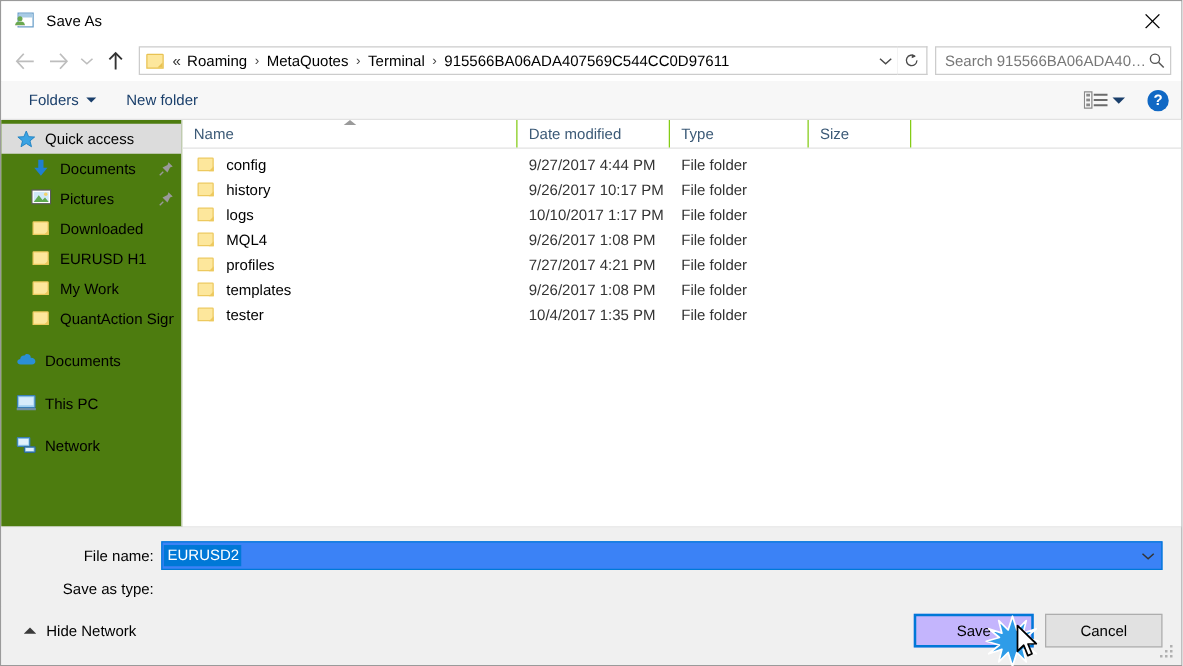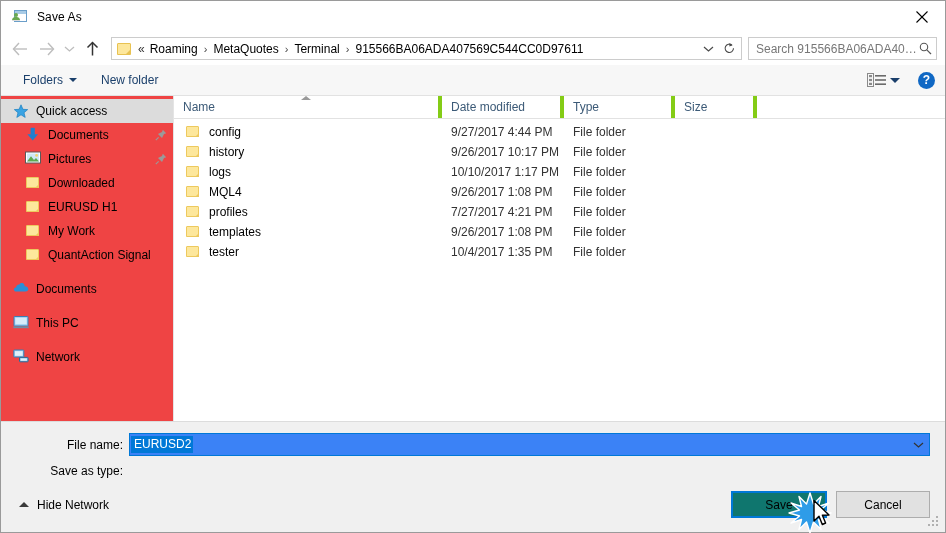--- a/index.html
+++ b/index.html
@@ -227,23 +227,23 @@
   .body {
     flex: 1;
     display: flex;
     background: #ffffff;
     min-height: 0;
     border-bottom: 1px solid #dcdcdc;
   }
 
   
   .sidebar {
-    width: 173px;
-    flex: none;
-    background: #ef4444;
+    width: 145px;
+    flex: none;
+    background: #4d7c0f;
     border-right: 1px solid #e4e4e4;
     padding-top: 3px;
     overflow: hidden;
   }
   .nav-item {
     height: 24px;
     display: flex;
     align-items: center;
     padding-left: 12px;
     padding-right: 6px;
@@ -304,21 +304,21 @@
     border-bottom: 1px solid #e2e2e2;
     flex: none;
     position: relative;
   }
   .col {
     font-size: 12px;
     color: #3c5a77;
     display: flex;
     align-items: center;
     padding-left: 9px;
-    border-right: 4px solid #84cc16;
+    border-right: 1px solid #84cc16;
     cursor: default;
     position: relative;
     overflow: hidden;
     white-space: nowrap;
   }
   .col.c-name { width: 268px; flex: none; }
   .col.c-date { width: 122px; flex: none; }
   .col.c-type { width: 111px; flex: none; }
   .col.c-size { width: 82px; flex: none; }
   .col.c-rest { flex: 1; border-right: none; }
@@ -458,21 +458,21 @@
     width: 94px; height: 27px;
     font-size: 12px;
     color: #000;
     background: #e1e1e1;
     border: 1px solid #adadad;
     display: flex; align-items: center; justify-content: center;
     cursor: default;
     position: relative;
   }
   .btn.default {
-    background: #0f766e;
+    background: #c4b5fd;
     border: 2px solid #0078d7;
     width: 96px;
   }
   .grip {
     position: absolute;
     right: 4px; bottom: 3px;
     width: 13px; height: 13px;
   }
   .grip i {
     position: absolute;

